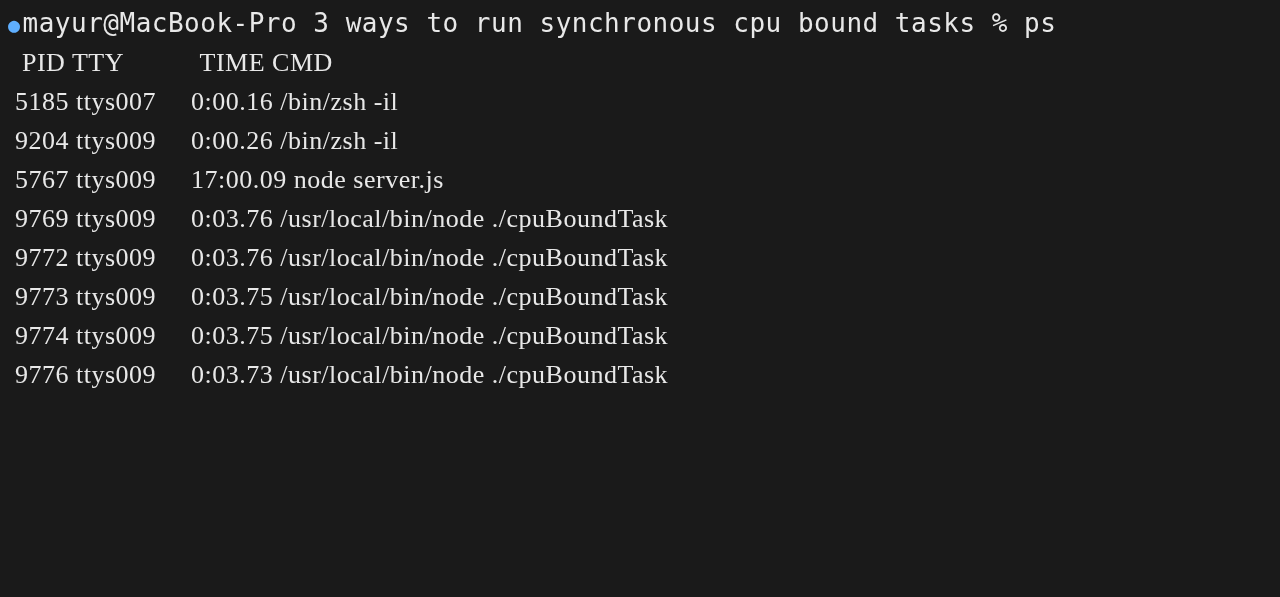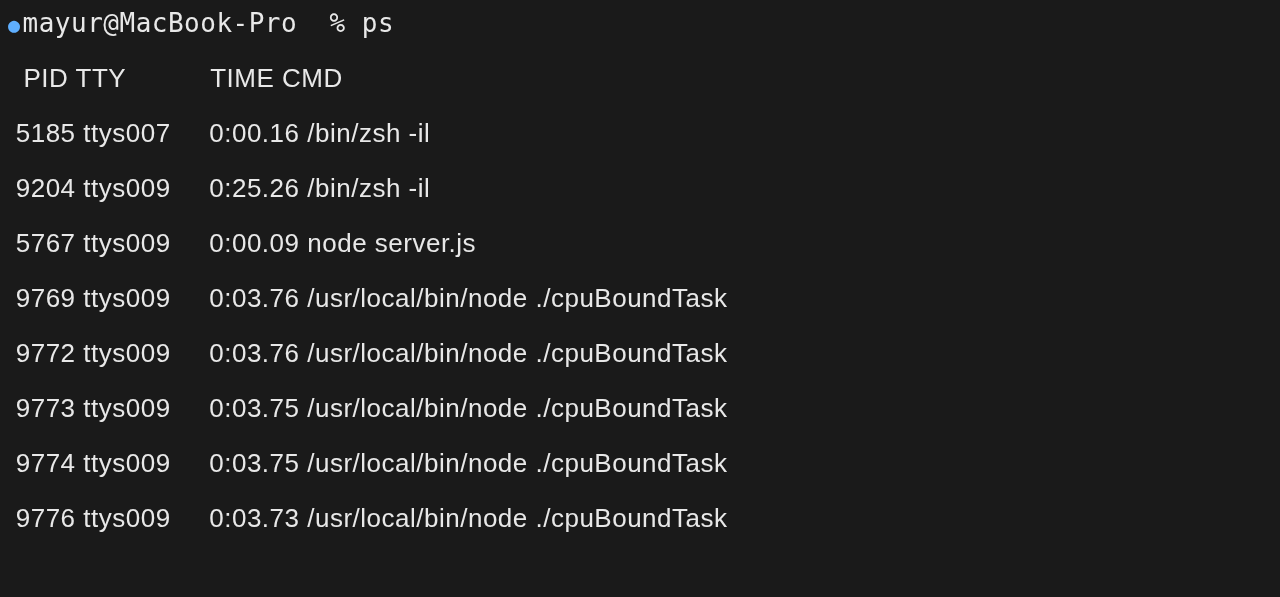--- a/index.html
+++ b/index.html
@@ -28,41 +28,40 @@
       color: #5fafff;
       display: inline-block;
       font-size: 20px;
       margin-right: 2px;
       vertical-align: middle;
     }
     .header-row, .data-row {
       white-space: pre;
     }
     pre {
-      font-family: Liberation Sans, sans-serif;
+      font-family: Liberation Serif, serif;
       font-size: inherit;
-      margin-top: 16px;
     }
   </style>
 </head>
 <body>
 
 <div class="terminal">
 
   <div class="prompt-line">
     <span class="bullet">●</span>
-    <span>mayur</span><span>@</span><span>MacBook-Pro</span><span> </span><span> </span><span>%</span><span> </span><span>ps</span>
+    <span>mayur</span><span>@</span><span>MacBook-Pro</span><span> </span><span>3 ways to run synchronous cpu bound tasks</span><span> </span><span>%</span><span> </span><span>ps</span>
   </div>
 
   <pre class="header-row"><span>  </span><span>PID</span><span> </span><span>TTY</span><span>           </span><span>TIME</span><span> </span><span>CMD</span></pre>
 
   <div id="process-list">
       <pre class="data-row"><span> 5185</span> <span>ttys007  </span><span>   0:00.16</span> <span>/bin/zsh -il</span></pre>
-      <pre class="data-row"><span> 9204</span> <span>ttys009  </span><span>   0:25.26</span> <span>/bin/zsh -il</span></pre>
-      <pre class="data-row"><span> 5767</span> <span>ttys009  </span><span>   0:00.09</span> <span>node server.js</span></pre>
+      <pre class="data-row"><span> 9204</span> <span>ttys009  </span><span>   0:00.26</span> <span>/bin/zsh -il</span></pre>
+      <pre class="data-row"><span> 5767</span> <span>ttys009  </span><span>   17:00.09</span> <span>node server.js</span></pre>
       <pre class="data-row"><span> 9769</span> <span>ttys009  </span><span>   0:03.76</span> <span>/usr/local/bin/node ./cpuBoundTask</span></pre>
       <pre class="data-row"><span> 9772</span> <span>ttys009  </span><span>   0:03.76</span> <span>/usr/local/bin/node ./cpuBoundTask</span></pre>
       <pre class="data-row"><span> 9773</span> <span>ttys009  </span><span>   0:03.75</span> <span>/usr/local/bin/node ./cpuBoundTask</span></pre>
       <pre class="data-row"><span> 9774</span> <span>ttys009  </span><span>   0:03.75</span> <span>/usr/local/bin/node ./cpuBoundTask</span></pre>
       <pre class="data-row"><span> 9776</span> <span>ttys009  </span><span>   0:03.73</span> <span>/usr/local/bin/node ./cpuBoundTask</span></pre>
     </div>
 
 </div>
 
 </body></html>

